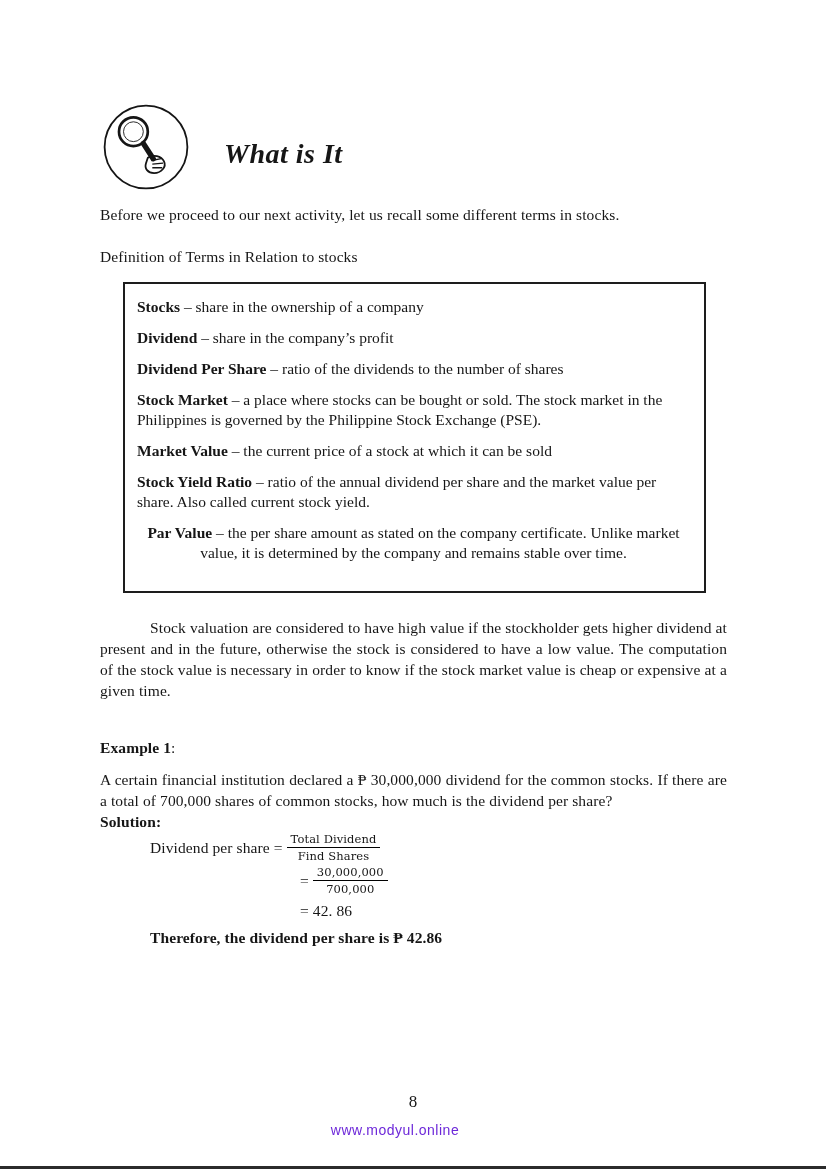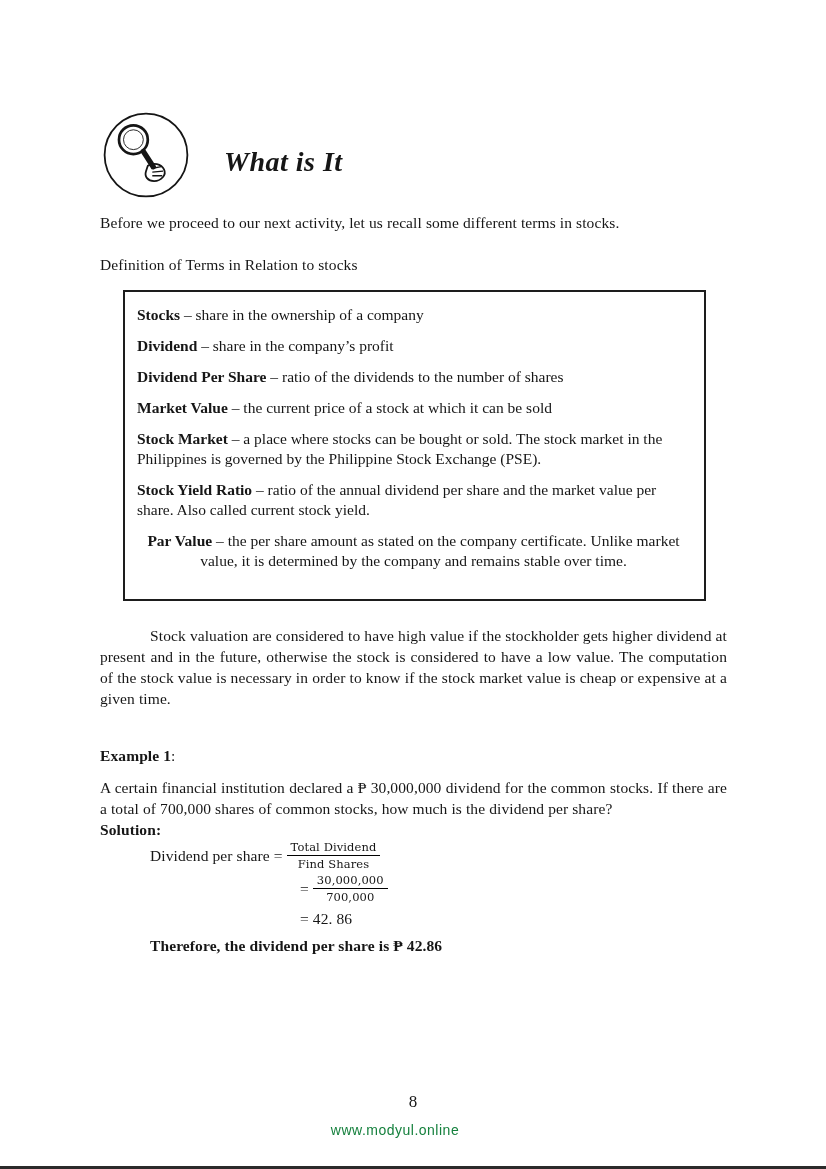--- a/index.html
+++ b/index.html
@@ -9,21 +9,21 @@
     height: 1169px;
     background: #ffffff;
     font-family: "Liberation Serif", serif;
     color: #161616;
     overflow: hidden;
   }
   .content {
     position: absolute;
     left: 100px;
     width: 627px;
-    top: 8px;
+    top: 0;
   }
   
   .header {
     display: flex;
     align-items: center;
     margin-top: 102px;
   }
   .icon-wrap { width: 92px; height: 90px; flex: 0 0 auto; }
   .page-title {
     font-size: 28px;
@@ -86,21 +86,21 @@
     text-align: center;
     font-size: 17px;
   }
   .watermark {
     position: absolute;
     left: 0; width: 790px;
     top: 1122px;
     text-align: center;
     font-size: 14px;
     letter-spacing: 0.5px;
-    color: #15803d;
+    color: #6d28d9;
     font-family: "Liberation Sans", sans-serif;
   }
   .bottom-bar {
     position: absolute;
     left: 0; right: 0; bottom: 0;
     height: 3px;
     background: #2b2b2b;
   }
 </style>
 </head>
@@ -124,22 +124,22 @@
     </div>
 
     <p class="body-text intro">Before we proceed to our next activity, let us recall some different terms in stocks.</p>
 
     <p class="body-text def-heading">Definition of Terms in Relation to stocks</p>
 
     <div class="def-box">
       <p class="def"><b>Stocks</b><span> – share in the ownership of a company</span></p>
       <p class="def"><b>Dividend</b><span> – share in the company’s profit</span></p>
       <p class="def"><b>Dividend Per Share</b><span> – ratio of the dividends to the number of shares</span></p>
+      <p class="def"><b>Stock Market</b><span> – a place where stocks can be bought or sold. The stock market in the Philippines is governed by the Philippine Stock Exchange (PSE).</span></p>
       <p class="def"><b>Market Value</b><span> – the current price of a stock at which it can be sold</span></p>
-      <p class="def"><b>Stock Market</b><span> – a place where stocks can be bought or sold. The stock market in the Philippines is governed by the Philippine Stock Exchange (PSE).</span></p>
       <p class="def"><b>Stock Yield Ratio</b><span> – ratio of the annual dividend per share and the market value per share. Also called current stock yield.</span></p>
       <p class="def def-center"><b>Par Value</b><span> – the per share amount as stated on the company certificate. Unlike market value, it is determined by the company and remains stable over time.</span></p>
     </div>
 
     <p class="body-text para">Stock valuation are considered to have high value if the stockholder gets higher dividend at present and in the future, otherwise the stock is considered to have a low value. The computation of the stock value is necessary in order to know if the stock market value is cheap or expensive at a given time.</p>
 
     <p class="body-text example-heading"><span>Example 1</span><span class="colon">:</span></p>
 
     <p class="body-text example-body">A certain financial institution declared a ₱ 30,000,000 dividend for the common stocks. If there are a total of 700,000 shares of common stocks, how much is the dividend per share?</p>
 

